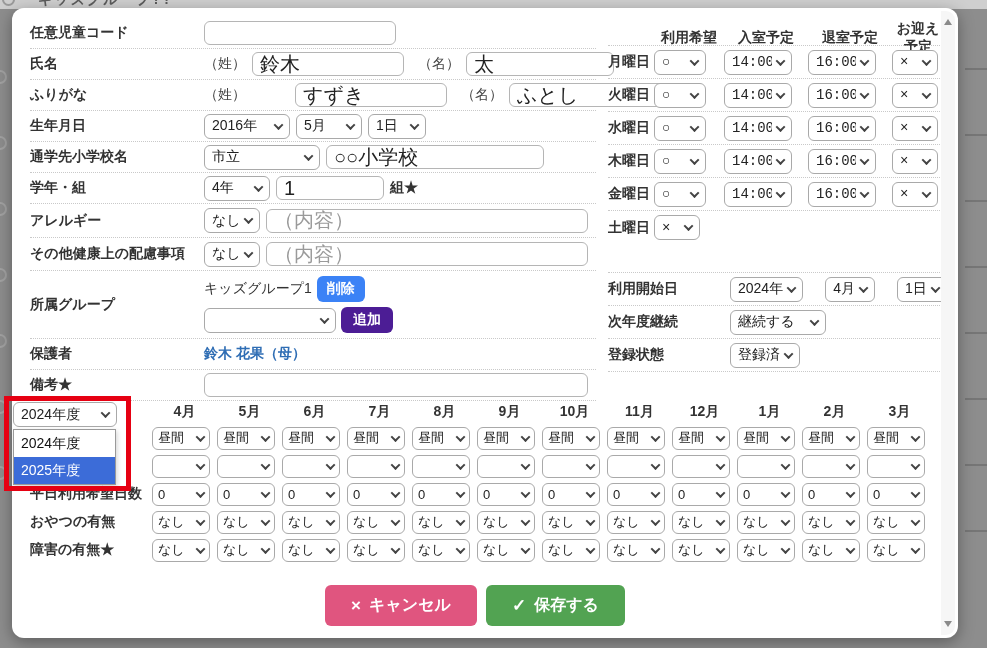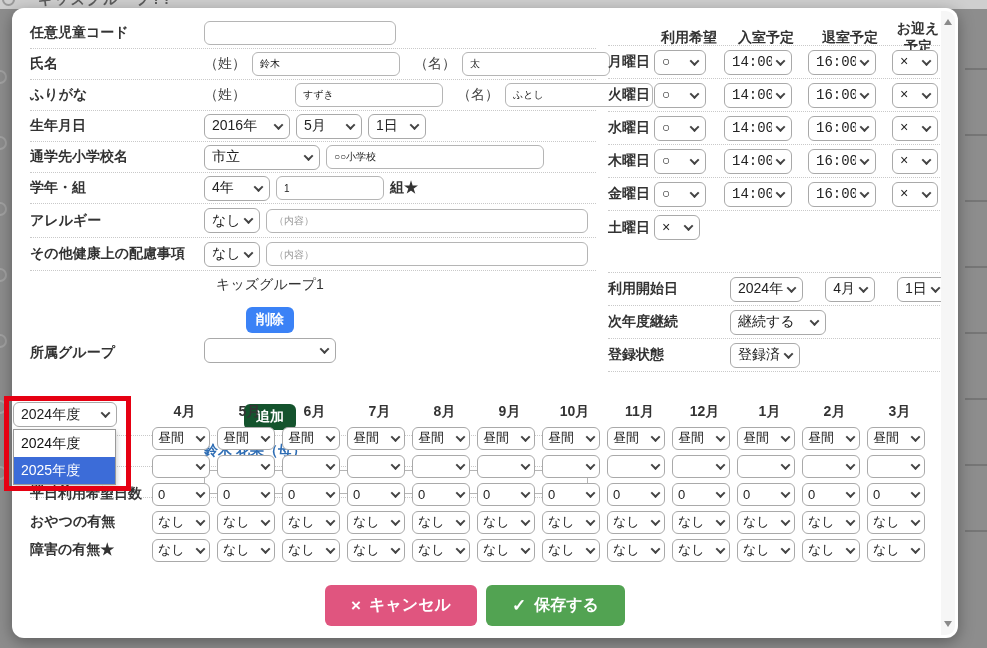--- a/index.html
+++ b/index.html
@@ -22,33 +22,33 @@
   .varrow.up { top:8px; border-bottom:6px solid #8a8a8a; }
   .varrow.down { bottom:8px; border-top:6px solid #8a8a8a; }
 
   
   .lbl { font-weight:bold; font-size:14px; color:#333; }
   .sel { display:inline-flex; align-items:center; justify-content:space-between; gap:5px;
          border:1px solid #a9a9a9; border-radius:6px; background:#fff; height:25px; padding:0 7px;
          font-size:14px; color:#222; white-space:nowrap; }
   .sel .sel-t { overflow:hidden; }
   .chev { flex:0 0 auto; width:7px; height:7px; border-right:2px solid #444; border-bottom:2px solid #444; transform:rotate(45deg) translate(-1px,-1px); }
-  input.txt { border:1px solid #b5b5b5; border-radius:6px; height:24px; padding:0 7px; font-size:10px; color:#222; font-family:inherit; background:#fff; }
+  input.txt { border:1px solid #b5b5b5; border-radius:6px; height:24px; padding:0 7px; font-size:20px; color:#222; font-family:inherit; background:#fff; }
   input.txt::placeholder { color:#9a9a9a; }
 
   
   .pane-left { position:absolute; left:18px; top:10px; width:566px; }
   .frow { display:flex; align-items:center; border-bottom:1px dotted #c9c9c9; min-height:31px; gap:6px; }
   .frow .lbl { width:168px; flex:0 0 168px; }
   .paren { font-size:14px; color:#444; }
 
   .group-lines { display:flex; flex-direction:column; gap:5px; padding:5px 0; }
-  .group-line { display:flex; align-items:center; gap:13px;flex-direction:column; }
+  .group-line { display:flex; align-items:center; gap:5px; }
   .btn-del { background:#3b82f6; color:#fff; font-size:14px; font-weight:bold; border:none; border-radius:6px; padding:4px 10px; }
-  .btn-add { background:#14532d; color:#fff; font-size:14px; font-weight:bold; border:none; border-radius:6px; padding:4px 12px;margin-top:28px; }
+  .btn-add { background:#4c1d95; color:#fff; font-size:14px; font-weight:bold; border:none; border-radius:6px; padding:4px 12px; }
   .guardian-link { color:#2e6db4; font-weight:bold; font-size:14px; text-decoration:none; }
 
   
   .pane-right { position:absolute; left:596px; top:12px; width:338px; }
   .sch-head, .sch-row { display:grid; grid-template-columns:46px 70px 84px 84px 52px; align-items:center; }
   .sch-head { height:26px; border-bottom:1px dotted #c9c9c9; }
   .sch-head .lbl { text-align:center; }
   .sch-row { height:33px; border-bottom:1px dotted #c9c9c9;font-family:Liberation Mono, monospace; }
   .sch-row:last-child { border-bottom:none; }
   .sch-row .day { font-weight:bold; font-size:14px; }

